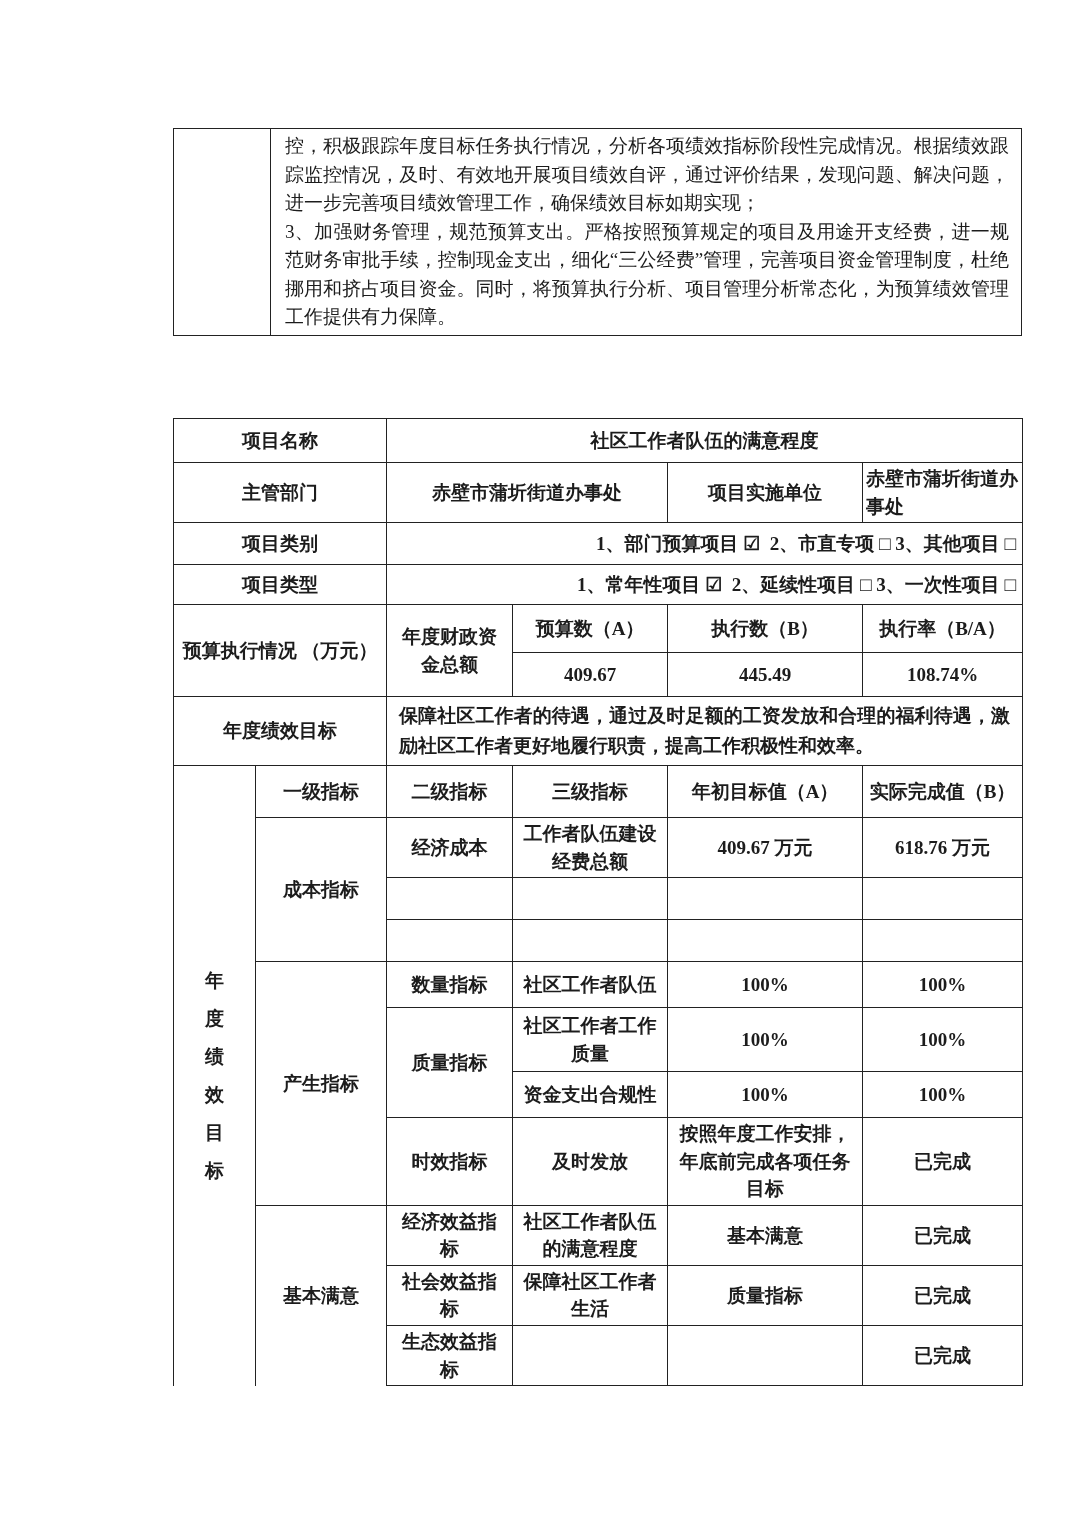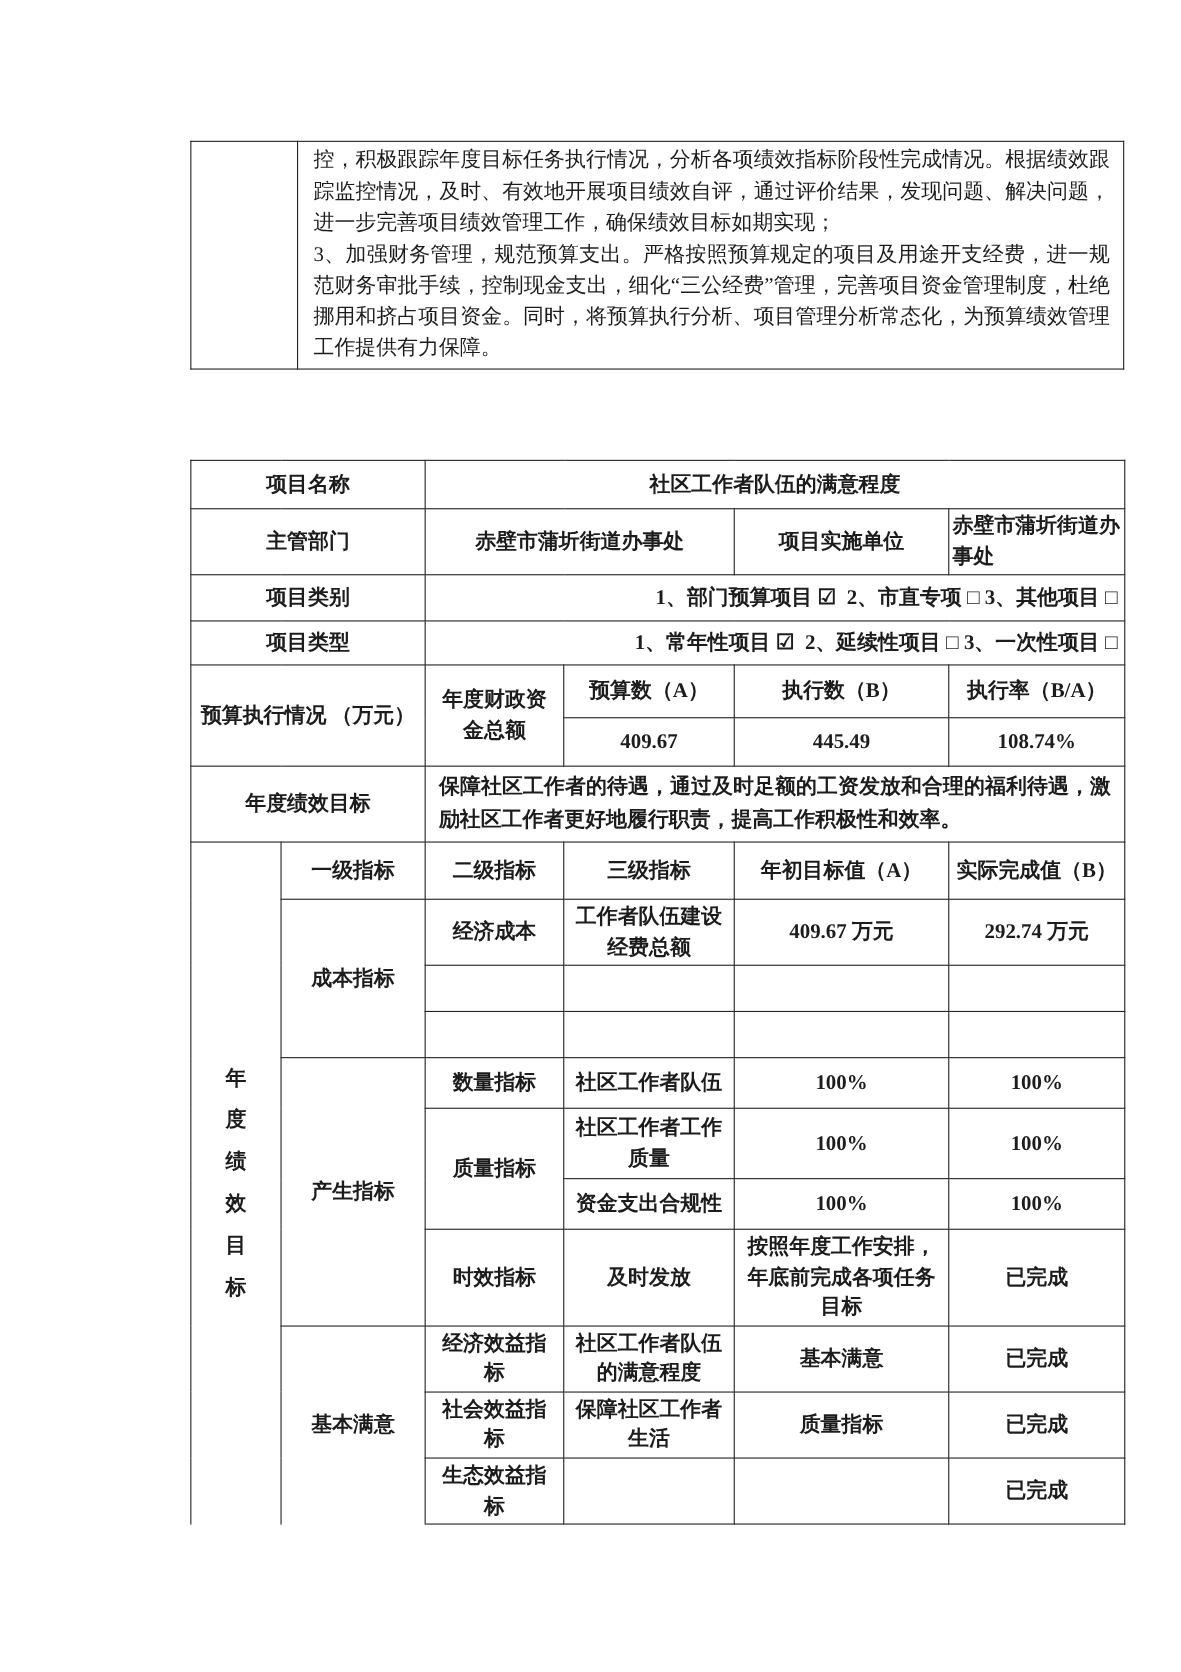--- a/index.html
+++ b/index.html
@@ -113,21 +113,21 @@
       <td>三级指标</td>
       <td>年初目标值（A）</td>
       <td>实际完成值（B）</td>
     </tr>
 
     <tr style="height:56px">
       <td rowspan="3">成本指标</td>
       <td>经济成本</td>
       <td>工作者队伍建设经费总额</td>
       <td>409.67 万元</td>
-      <td>292.74 万元</td>
+      <td>618.76 万元</td>
     </tr>
     <tr style="height:42px">
       <td></td>
       <td></td>
       <td></td>
       <td></td>
     </tr>
     <tr style="height:42px">
       <td></td>
       <td></td>

